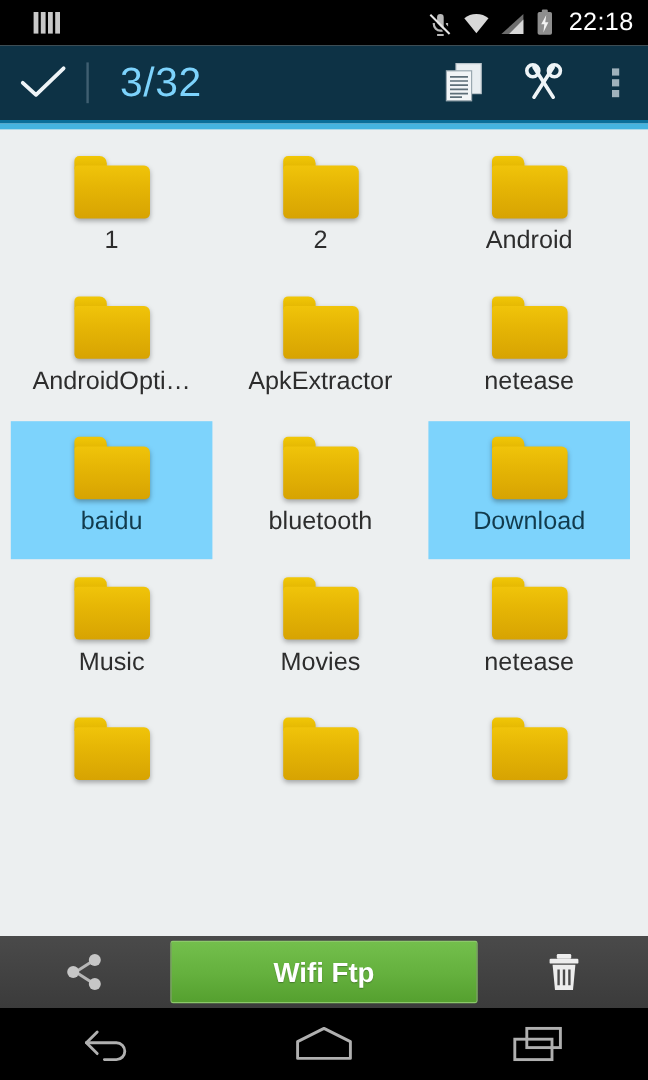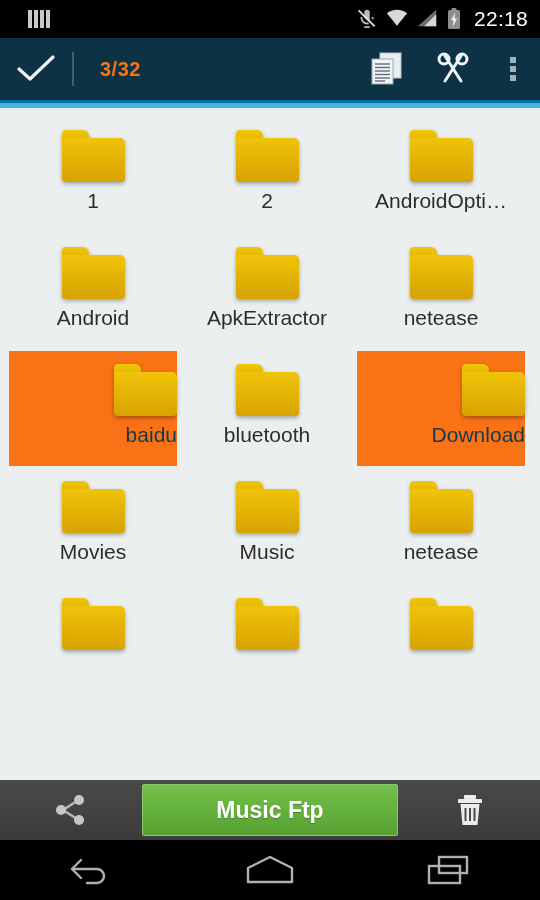--- a/index.html
+++ b/index.html
@@ -11,34 +11,34 @@
   }
   #screen { position:relative; width:540px; height:900px; background:#eceff0; }
 
   
   .statusbar {
     position:absolute; top:0; left:0; width:540px; height:38px;
     background:#000; display:flex; align-items:center;
     padding:0 12px;
   }
   .sb-left { display:flex; align-items:center; gap:6px; }
-  .sb-right { margin-left:auto; display:flex; align-items:flex-start; gap:7px; }
+  .sb-right { margin-left:auto; display:flex; align-items:flex-end; gap:7px; }
   .sb-time { color:#fff; font-size:21px; letter-spacing:0.3px; margin-left:4px; }
 
   .ic-notif { display:flex; gap:2px; align-items:flex-end; height:18px; margin-left:16px;}
   .ic-notif i { display:block; width:4px; height:18px; background:#c9c9c9; }
 
   
   .actionbar {
     position:absolute; top:38px; left:0; width:540px; height:62px;
     background:#0d3245; display:flex; align-items:center;
   }
   .ab-check { width:72px; display:flex; align-items:center; justify-content:center; height:100%; }
   .ab-div { width:2px; height:34px; background:#3f5f71; }
-  .ab-count { color:#f97316; font-size:20px; margin-left:26px; letter-spacing:0.5px;font-weight:bold; }
+  .ab-count { color:#7dd3fc; font-size:34px; margin-left:26px; letter-spacing:0.5px; }
   .ab-actions { margin-left:auto; display:flex; align-items:center; height:100%; }
   .ab-btn { width:66px; height:62px; display:flex; align-items:center; justify-content:center; }
   .ab-btn.small { width:54px; }
 
   .accent-dark { position:absolute; top:100px; left:0; width:540px; height:3px; background:#0a6f9a; }
   .accent { position:absolute; top:103px; left:0; width:540px; height:5px; background:#45b4e0; }
 
   
   .grid {
     position:absolute; top:108px; left:0; width:540px; height:672px;
@@ -47,21 +47,21 @@
     align-content:flex-start;
     padding:8px 6px 0 6px;
   }
   .cell {
     width:168px; height:115px;
     margin:1px 3px;
     display:flex; flex-direction:column;
     align-items:center; justify-content:flex-start;
     padding-top:13px;
   }
-  .cell.selected { background:#f97316;align-items:flex-end; }
+  .cell.selected { background:#7dd3fc; }
   .cell .label {
     margin-top:7px;
     font-size:21px; color:#2d2d2d;
     max-width:160px; white-space:nowrap; overflow:hidden;
     text-overflow:ellipsis; text-align:center;
   }
   .cell.selected .label { color:#123b4d; }
 
   
   .folder { position:relative; width:63px; height:52px; filter:drop-shadow(0 2px 2px rgba(0,0,0,0.32)); }
@@ -203,34 +203,34 @@
           <span class="tab"></span>
           <span class="body"></span>
         </div>
         <div class="label">2</div>
       </div>
       <div class="cell">
         <div class="folder">
           <span class="tab"></span>
           <span class="body"></span>
         </div>
+        <div class="label">Android</div>
+      </div>
+      <div class="cell">
+        <div class="folder">
+          <span class="tab"></span>
+          <span class="body"></span>
+        </div>
         <div class="label">AndroidOpti…</div>
       </div>
       <div class="cell">
         <div class="folder">
           <span class="tab"></span>
           <span class="body"></span>
         </div>
-        <div class="label">Android</div>
-      </div>
-      <div class="cell">
-        <div class="folder">
-          <span class="tab"></span>
-          <span class="body"></span>
-        </div>
         <div class="label">ApkExtractor</div>
       </div>
       <div class="cell">
         <div class="folder">
           <span class="tab"></span>
           <span class="body"></span>
         </div>
         <div class="label">netease</div>
       </div>
       <div class="cell selected">
@@ -252,28 +252,28 @@
           <span class="tab"></span>
           <span class="body"></span>
         </div>
         <div class="label">Download</div>
       </div>
       <div class="cell">
         <div class="folder">
           <span class="tab"></span>
           <span class="body"></span>
         </div>
+        <div class="label">Music</div>
+      </div>
+      <div class="cell">
+        <div class="folder">
+          <span class="tab"></span>
+          <span class="body"></span>
+        </div>
         <div class="label">Movies</div>
-      </div>
-      <div class="cell">
-        <div class="folder">
-          <span class="tab"></span>
-          <span class="body"></span>
-        </div>
-        <div class="label">Music</div>
       </div>
       <div class="cell">
         <div class="folder">
           <span class="tab"></span>
           <span class="body"></span>
         </div>
         <div class="label">netease</div>
       </div>
       <div class="cell">
         <div class="folder">
@@ -303,21 +303,21 @@
       <svg width="38" height="38" viewBox="0 0 38 38">
         <g stroke="#b6b6b6" stroke-width="2.6">
           <line x1="12" y1="19" x2="26" y2="10"></line>
           <line x1="12" y1="19" x2="26" y2="28"></line>
         </g>
         <circle cx="10" cy="19" r="5" fill="#c6c6c6"></circle>
         <circle cx="28" cy="9" r="5" fill="#c6c6c6"></circle>
         <circle cx="28" cy="29" r="5" fill="#c6c6c6"></circle>
       </svg>
     </div>
-    <div class="bb-btn">Music Ftp</div>
+    <div class="bb-btn">Wifi Ftp</div>
     <div class="bb-icon">
       <svg width="38" height="40" viewBox="0 0 38 40">
         <rect x="13" y="5" width="12" height="4" rx="1" fill="#ededed"></rect>
         <rect x="7" y="9" width="24" height="4" rx="1" fill="#ededed"></rect>
         <path d="M9.5 14h19l-2 21h-15z" fill="#ededed"></path>
         <g stroke="#4a4a4a" stroke-width="2">
           <line x1="14.5" y1="18" x2="14.5" y2="31"></line>
           <line x1="19" y1="18" x2="19" y2="31"></line>
           <line x1="23.5" y1="18" x2="23.5" y2="31"></line>
         </g>

